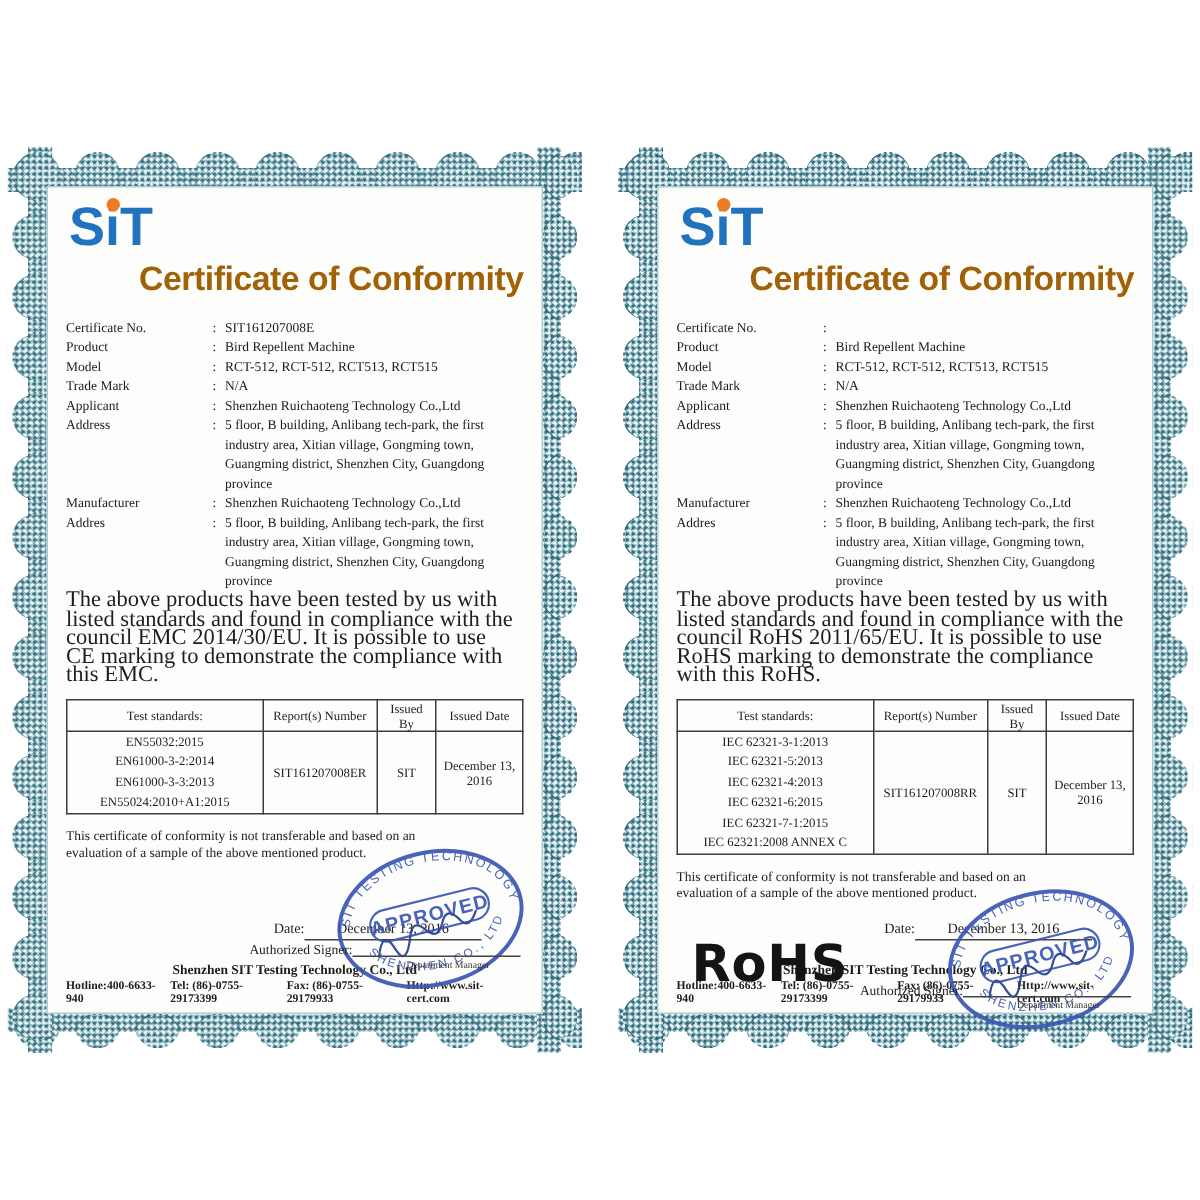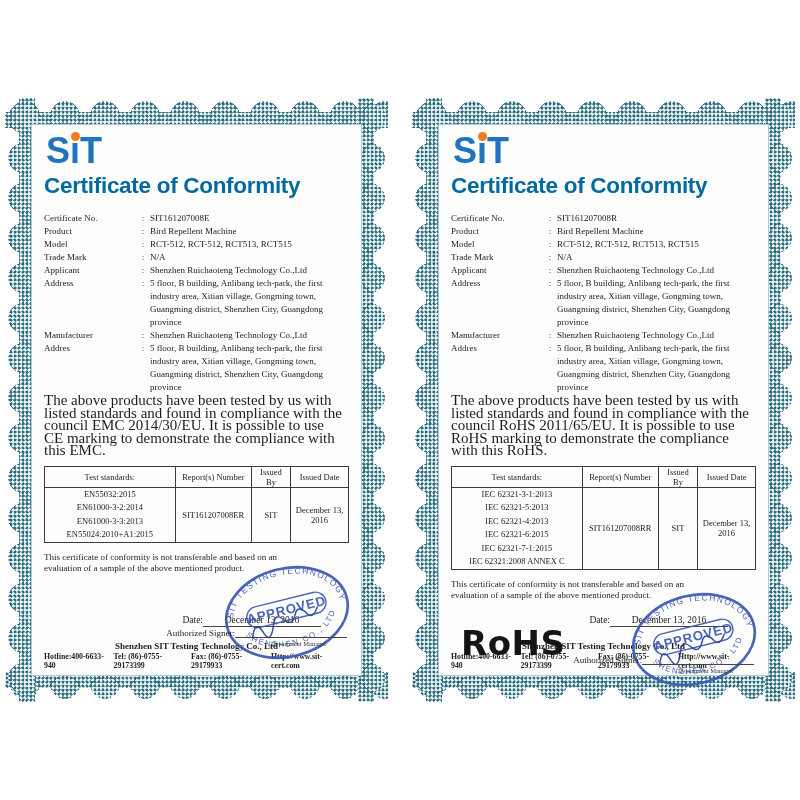--- a/index.html
+++ b/index.html
@@ -72,21 +72,21 @@
   }
   .logo-i { position:relative; }
   .logo-dot {
     position:absolute; left:0.5px; top:1.5px;
     width:9px; height:9px; border-radius:50%;
     background:#f07c21;
   }
   .title {
     font-family:"Liberation Sans", sans-serif;
     font-weight:bold; font-size:22.5px;
-    color:#0369a1; text-align:left;
+    color:#a16207; text-align:right;
     margin-top:4px; letter-spacing:-0.3px;
   }
   .fields { margin-top:13px; }
   .frow { display:grid; grid-template-columns:92px 14px 1fr; font-size:9px; line-height:13px; }
   .flabel { }
   .fcolon { text-align:center; }
   .fvalue { padding-right:2px; }
 
   .statement { font-size:15px; line-height:12.5px; padding-right:4px; }
 
@@ -250,21 +250,20 @@
     <div class="lace lace-left"></div>
     <div class="lace lace-right"></div>
     <div class="page">
       <div class="logo"><span>S</span><span class="logo-i"><span>i</span><span class="logo-dot"></span></span><span>T</span></div>
       <div class="title">Certificate of Conformity</div>
 
       <div class="fields">
         <div class="frow">
             <span class="flabel">Certificate No.</span>
             <span class="fcolon">:</span>
-            <span class="fvalue">SIT161207008R</span>
           </div>
         <div class="frow">
             <span class="flabel">Product</span>
             <span class="fcolon">:</span>
             <span class="fvalue">Bird Repellent Machine</span>
           </div>
         <div class="frow">
             <span class="flabel">Model</span>
             <span class="fcolon">:</span>
             <span class="fvalue">RCT-512, RCT-512, RCT513, RCT515</span>

